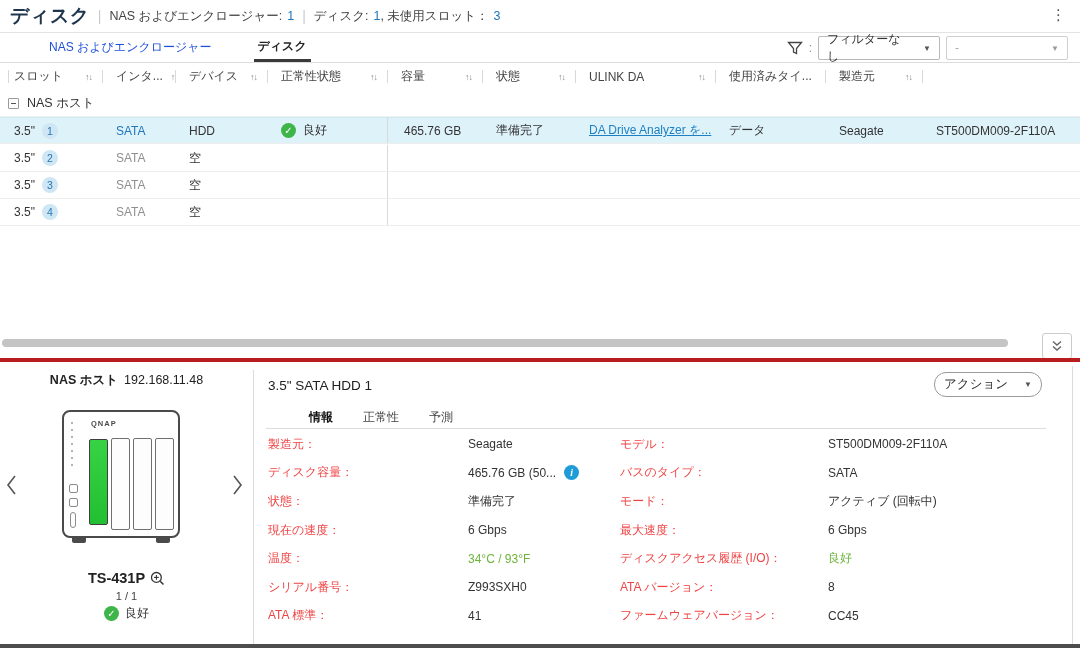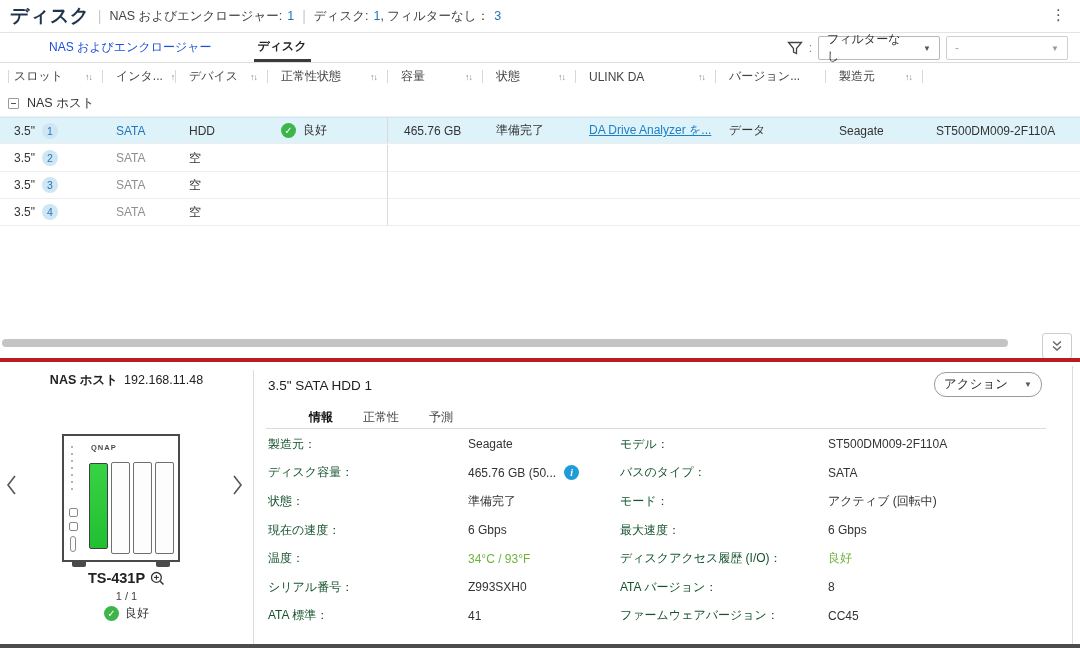--- a/index.html
+++ b/index.html
@@ -79,22 +79,22 @@
   .panel-divider { position:absolute; left:253px; top:8px; bottom:0; width:1px; background:#dcdcdc; }
   .vscroll { position:absolute; right:7px; top:4px; bottom:4px; width:1px; background:#dadada; }
 
   
   .carousel { position:absolute; left:0; top:0; width:253px; height:100%; }
   .host-line { position:absolute; left:0; top:10px; width:100%; text-align:center; font-size:12.5px; color:#222; }
   .host-line b { font-weight:bold; margin-right:6px; }
   .nav-arrow { position:absolute; top:112px; width:16px; height:22px; cursor:pointer; color:#555; }
   .nav-left { left:4px; } .nav-right { right:8px; }
 
-  .nas-device { position:absolute; left:62px; top:72px; width:118px; height:128px;
-    border:2px solid #4a4a4a; border-radius:0; background:#fff; }
+  .nas-device { position:absolute; left:62px; top:48px; width:118px; height:128px;
+    border:2px solid #4a4a4a; border-radius:8px; background:#fff; }
   .qnap-logo { position:absolute; left:27px; top:7px; font-size:7.5px; font-weight:bold; color:#4a4a4a; letter-spacing:1px; }
   .led-strip { position:absolute; left:7px; top:10px; display:flex; flex-direction:column; gap:5px; }
   .led { width:2px; height:2px; border-radius:50%; background:#9a9a9a; }
   .dev-btn { position:absolute; left:5px; width:9px; height:9px; border:1px solid #8a8a8a; border-radius:2px; background:#fff; }
   .dev-btn.b1 { top:72px; } .dev-btn.b2 { top:86px; }
   .dev-power { position:absolute; left:6px; top:100px; width:6px; height:16px; border:1px solid #8a8a8a; border-radius:3px; }
   .bays { position:absolute; left:25px; top:26px; display:flex; gap:3px; }
   .bay { width:19px; height:92px; border:1px solid #6f6f6f; border-radius:2px; background:#fdfdfd; }
   .bay.full { background:linear-gradient(180deg,#38d344 0%,#22bf32 100%); border-color:#3f3f3f;
     height:86px; margin-top:1px; }
@@ -114,21 +114,21 @@
     border-radius:12px; background:#fff; display:flex; align-items:center; justify-content:center; gap:8px;
     font-size:12.5px; color:#333; cursor:pointer; }
   .detail-tabs { position:absolute; left:55px; top:47px; display:flex; gap:30px; font-size:12px; color:#444; }
   .dtab { cursor:pointer; padding-bottom:4px; }
   .dtab.active { font-weight:bold; color:#111; }
   .tabs-rule { position:absolute; left:12px; right:24px; top:66px; height:1px; background:#dcdcdc; }
 
   .dgrid { position:absolute; left:14px; top:68px; right:24px; }
   .drow { display:grid; grid-template-columns:200px 152px 208px 1fr; align-items:center; height:28.6px;
     font-size:12px; }
-  .dlabel { color:#14532d; }
+  .dlabel { color:#ef4444; }
   .dvalue { color:#333; display:flex; align-items:center; gap:8px; }
   .green { color:#6cb43c; }
   .info-icon { width:15px; height:15px; border-radius:50%; background:#1e9cd7; color:#fff; font-size:10px;
     font-style:italic; font-weight:bold; display:inline-flex; align-items:center; justify-content:center;
     font-family:"Liberation Serif",serif; cursor:pointer; }
 
   .bottom-strip { position:absolute; left:0; top:644px; width:1080px; height:4px; background:#4d4d4d; }
   svg { display:block; }
 </style>
 </head>
@@ -137,21 +137,21 @@
 <div class="app">
 
   <div class="titlebar">
     <span class="page-title">ディスク</span>
     <span class="crumb-sep">|</span>
     <span class="crumb-text">NAS およびエンクロージャー:</span>
     <span class="crumb-num">1</span>
     <span class="crumb-sep">|</span>
     <span class="crumb-text">ディスク:</span>
     <span class="crumb-num">1</span>
-    <span class="crumb-text">, フィルターなし：</span>
+    <span class="crumb-text">, 未使用スロット：</span>
     <span class="crumb-num">3</span>
     <span class="kebab">⋮</span>
   </div>
 
   <div class="tabbar">
     <div class="tab">NAS およびエンクロージャー</div>
     <div class="tab active">ディスク</div>
     <div class="filter-zone">
       <svg class="funnel" viewBox="0 0 16 16">
         <path d="M1.5 2.5 H14.5 L9.5 8.5 V13.5 L6.5 12 V8.5 Z" fill="none" stroke="#444" stroke-width="1.3"></path>
@@ -191,21 +191,21 @@
     </div>
     <div class="hcell">
       <span>状態</span>
       <span class="sort">↑↓</span>
     </div>
     <div class="hcell">
       <span>ULINK DA</span>
       <span class="sort">↑↓</span>
     </div>
     <div class="hcell">
-      <span>バージョン...</span>
+      <span>使用済みタイ...</span>
     </div>
     <div class="hcell">
       <span>製造元</span>
       <span class="sort">↑↓</span>
     </div>
     <div class="hcell">
       <span>モデル</span>
     </div>
   </div>
 

